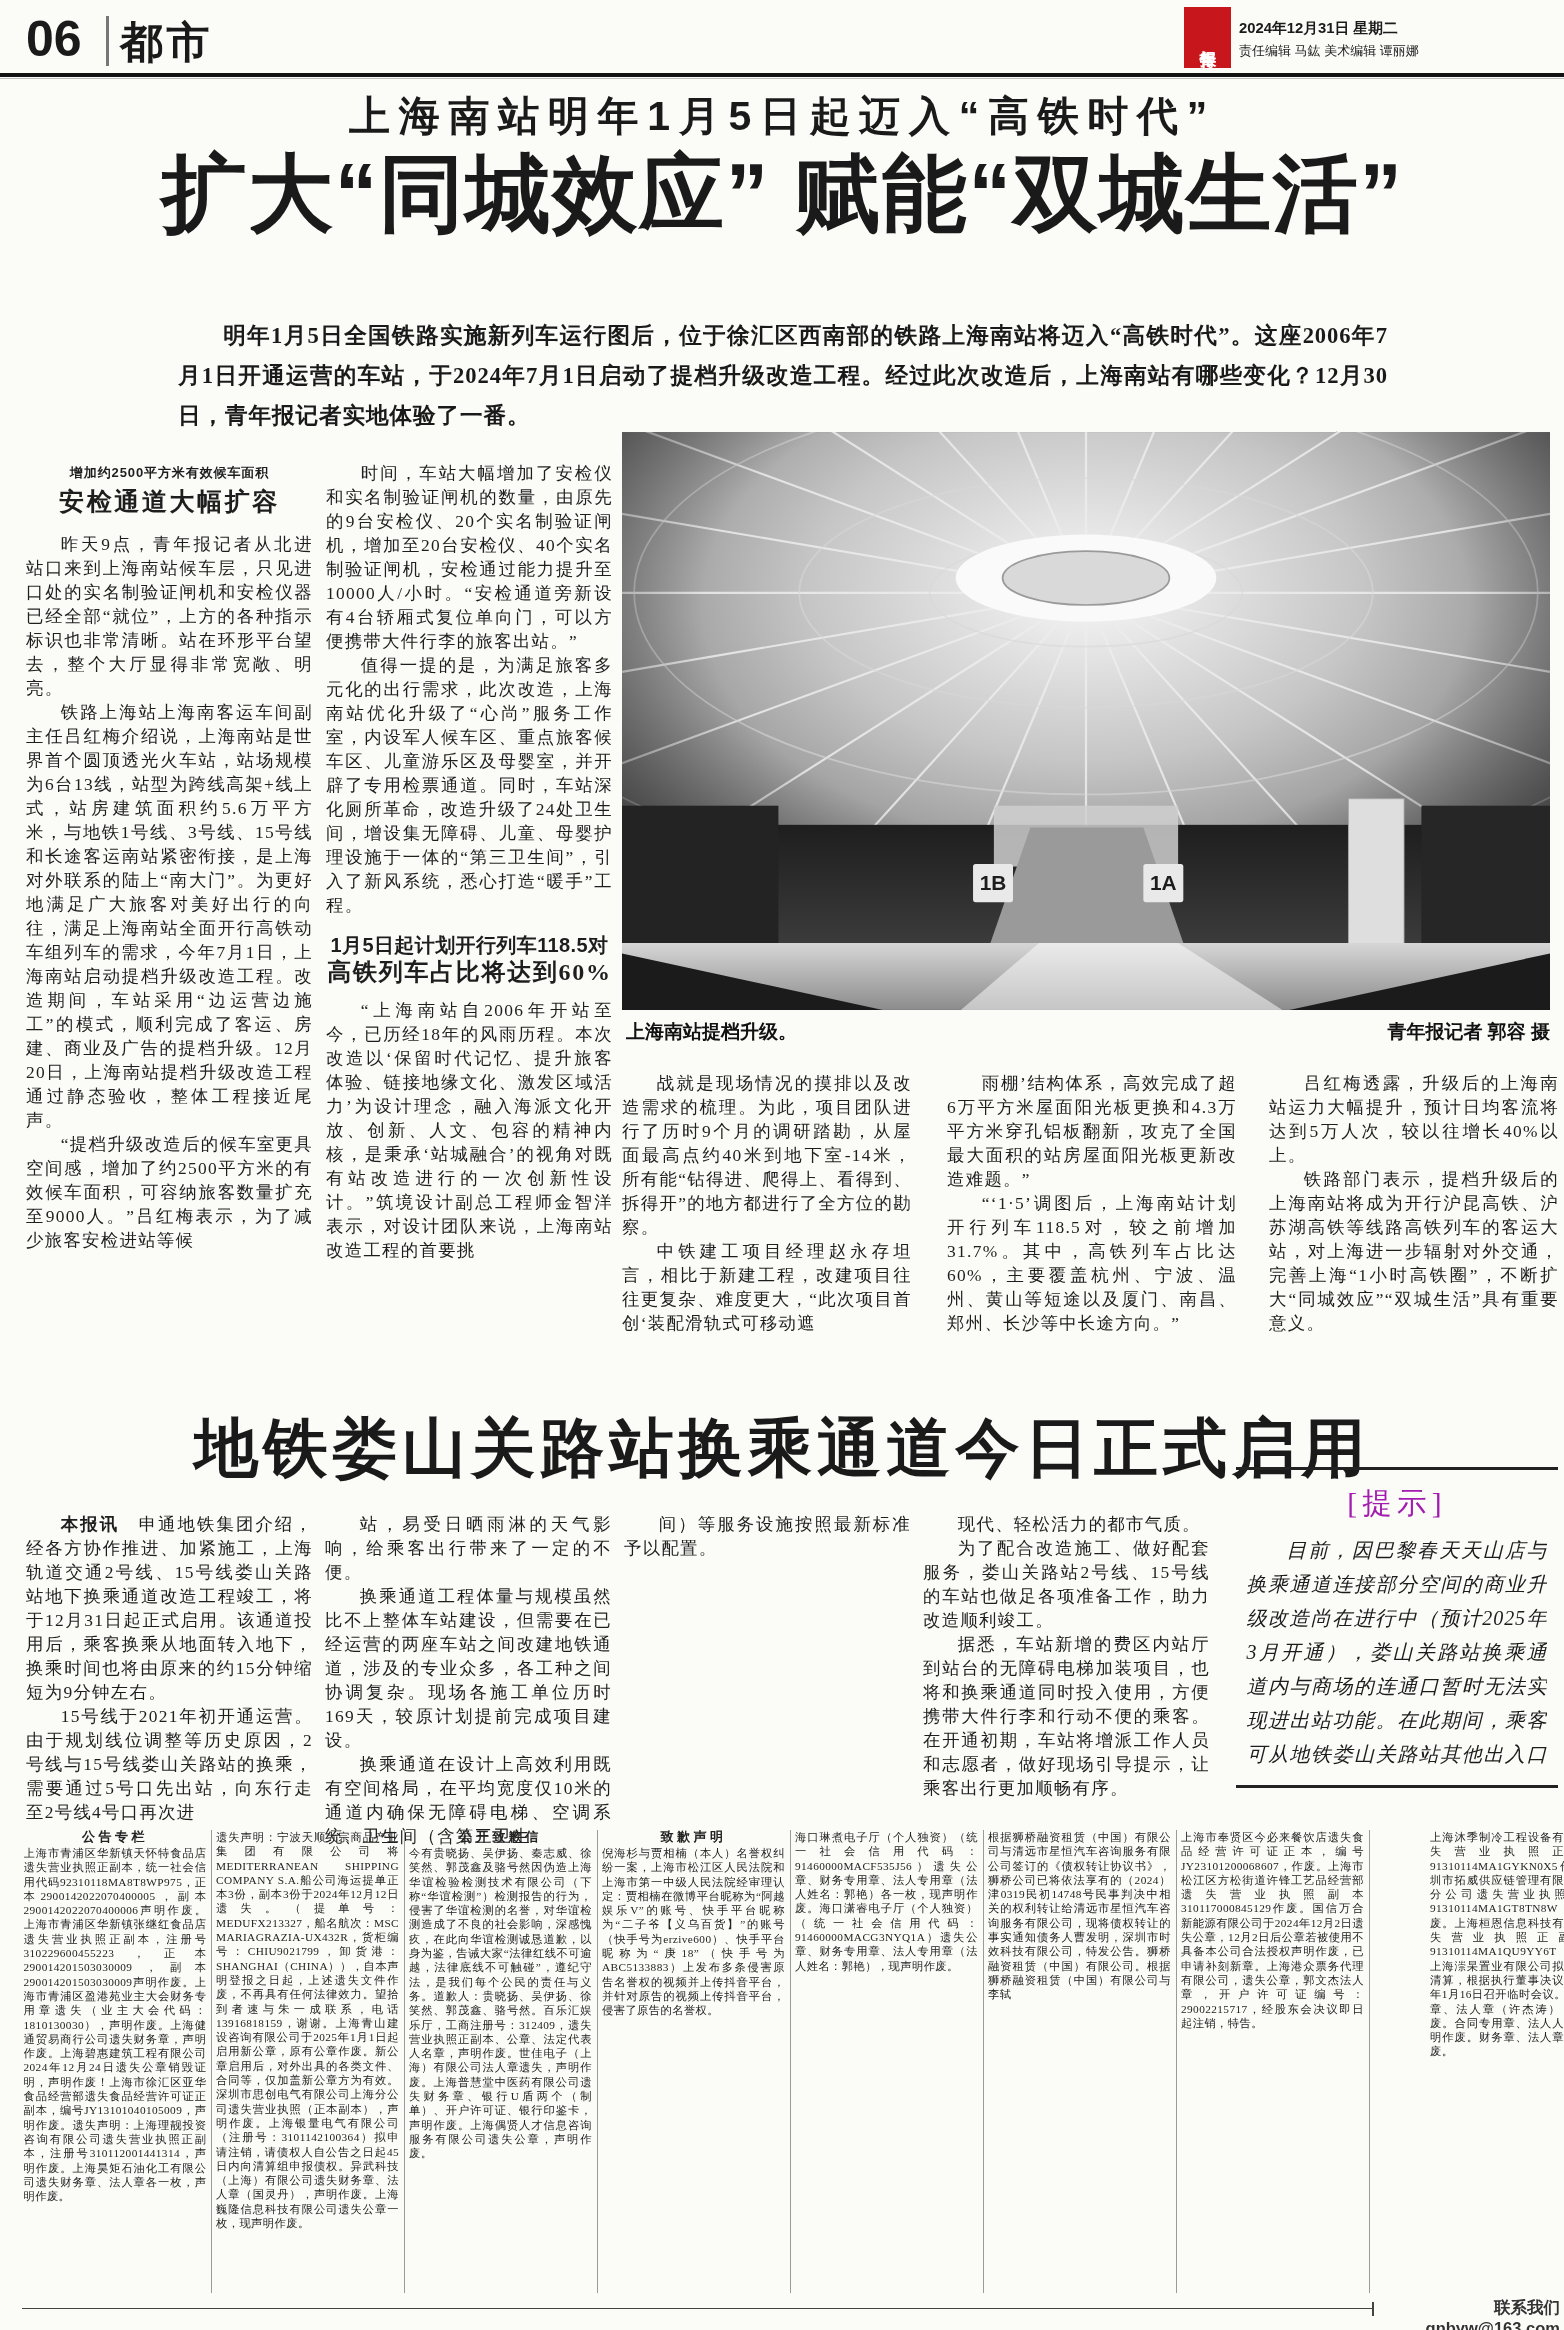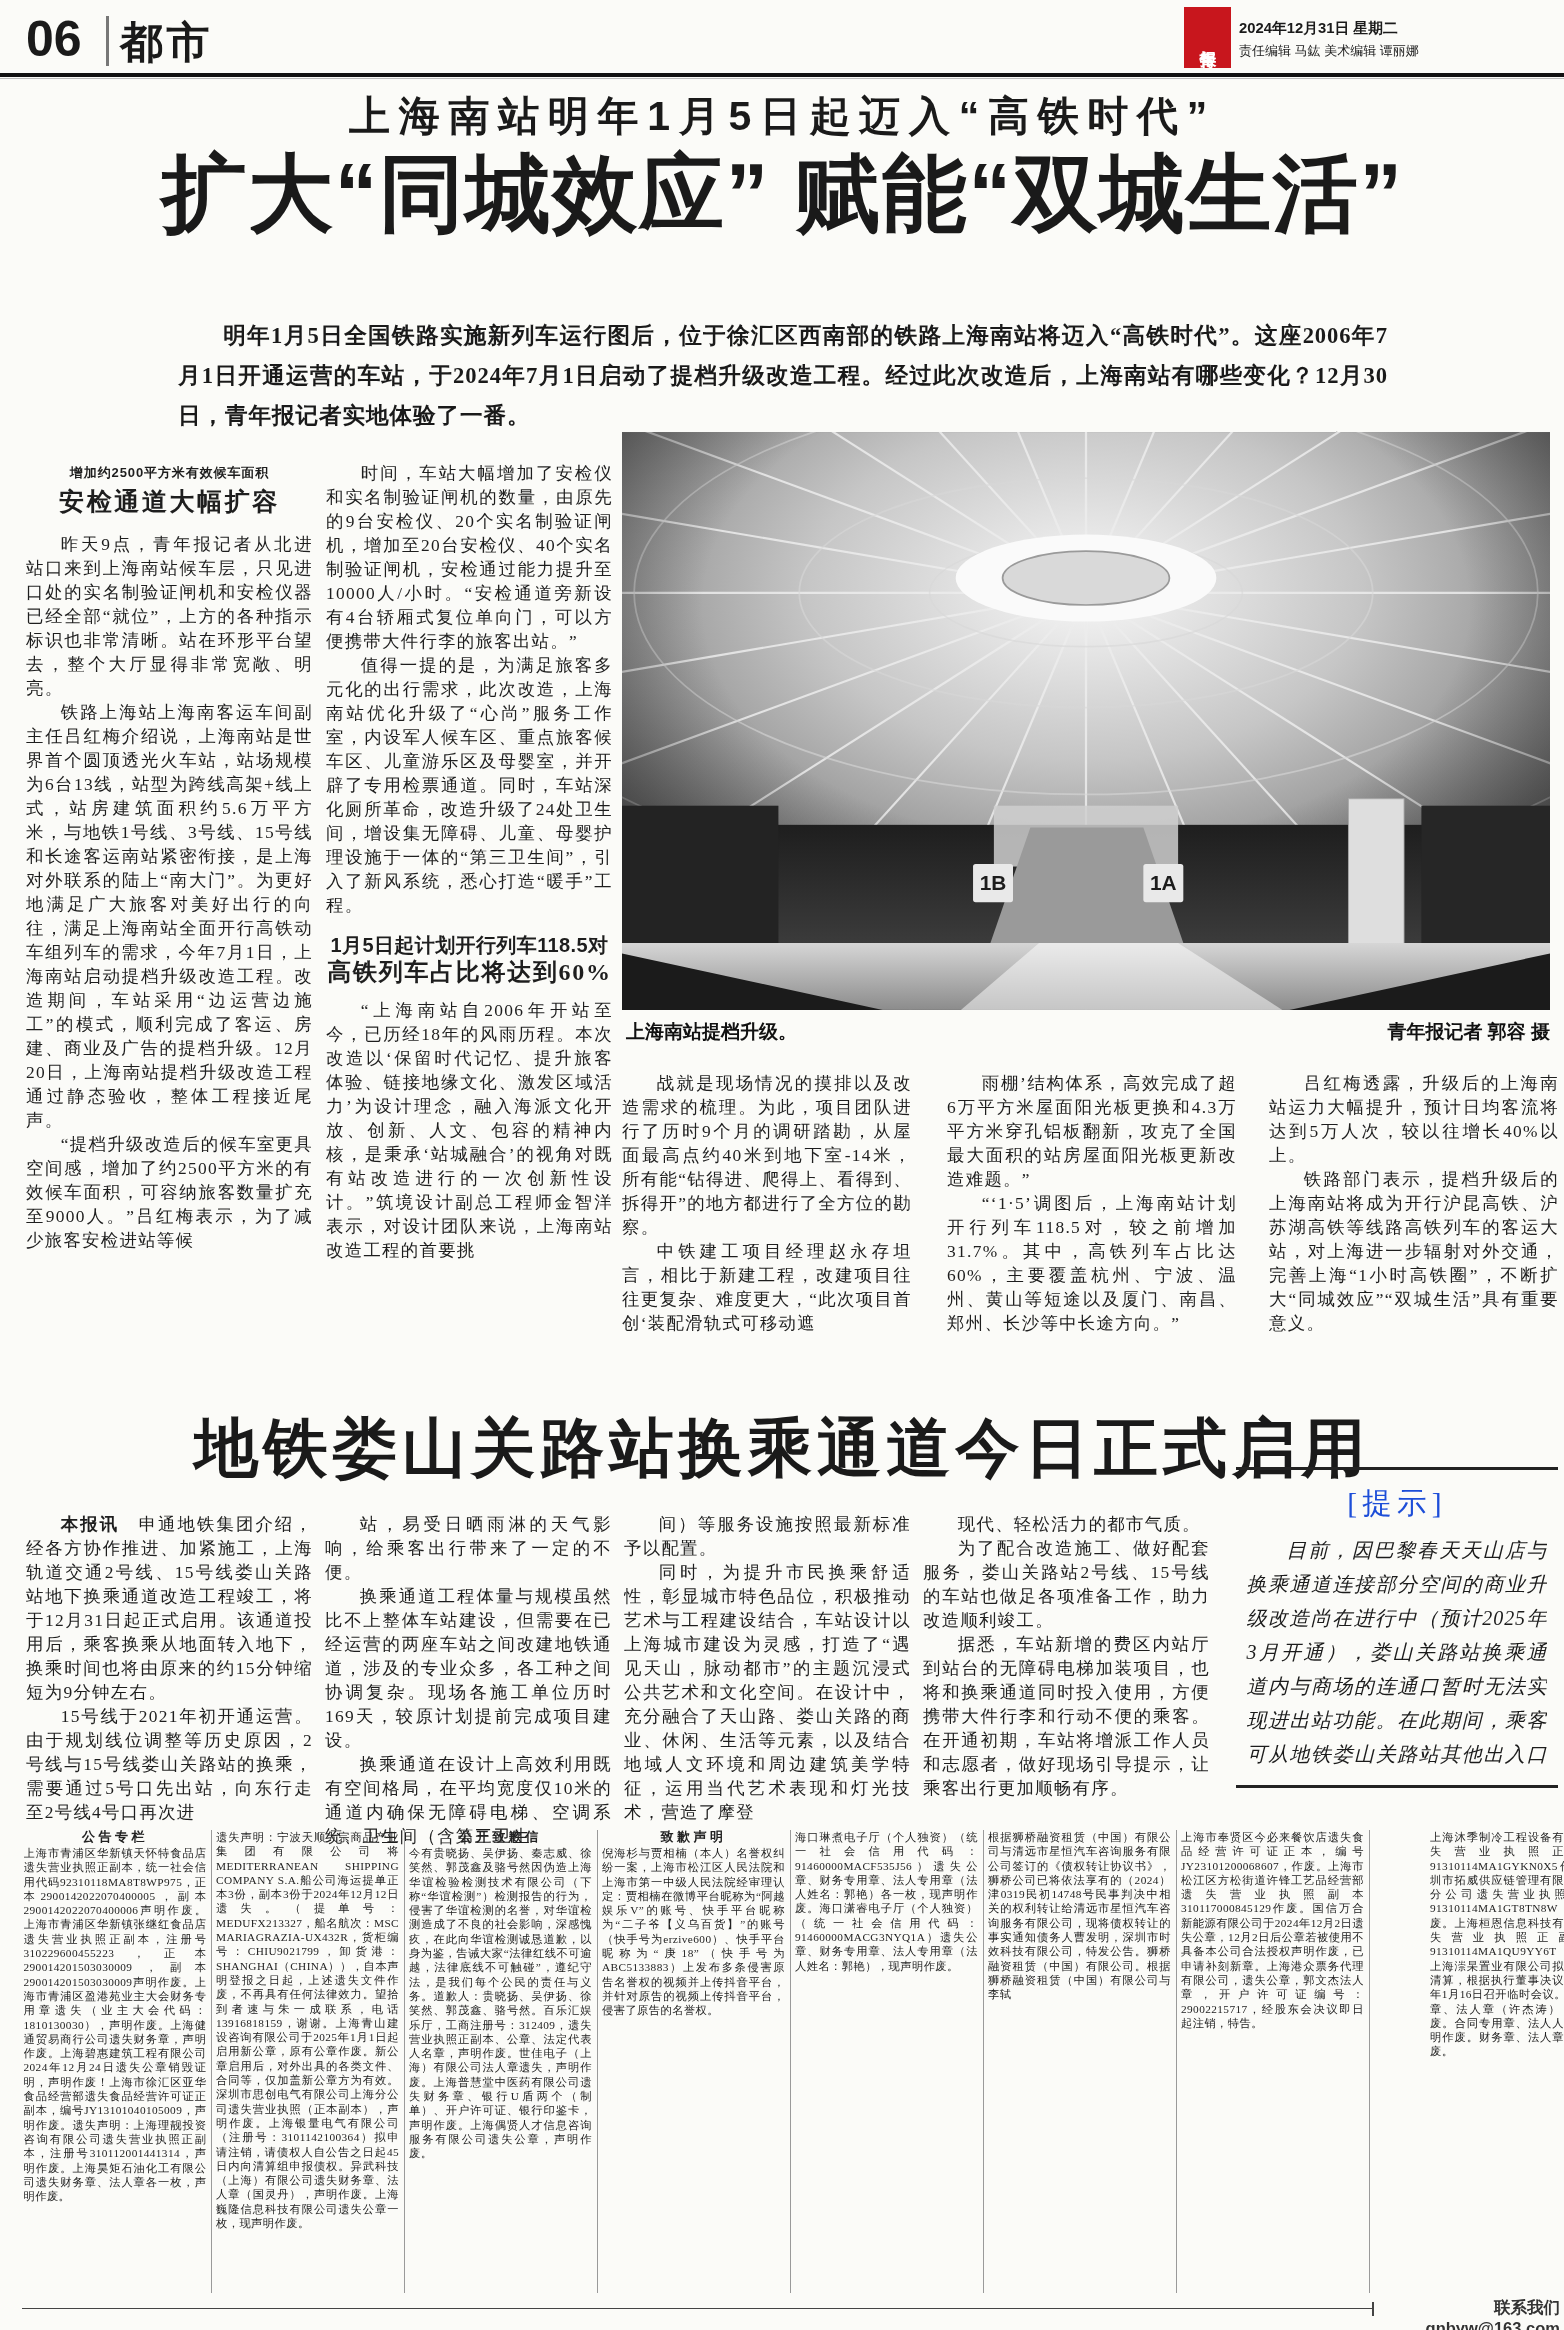--- a/index.html
+++ b/index.html
@@ -164,32 +164,31 @@
   <p><b class="sans">本报讯</b><span>　申通地铁集团介绍，经各方协作推进、加紧施工，上海轨道交通2号线、15号线娄山关路站地下换乘通道改造工程竣工，将于12月31日起正式启用。该通道投用后，乘客换乘从地面转入地下，换乘时间也将由原来的约15分钟缩短为9分钟左右。</span></p>
   <p>15号线于2021年初开通运营。由于规划线位调整等历史原因，2号线与15号线娄山关路站的换乘，需要通过5号口先出站，向东行走至2号线4号口再次进</p>
 </div>
 <div class="col bt" style="left:325px;top:1512px;height:341px;">
   <p>站，易受日晒雨淋的天气影响，给乘客出行带来了一定的不便。</p>
   <p>换乘通道工程体量与规模虽然比不上整体车站建设，但需要在已经运营的两座车站之间改建地铁通道，涉及的专业众多，各工种之间协调复杂。现场各施工单位历时169天，较原计划提前完成项目建设。</p>
   <p>换乘通道在设计上高效利用既有空间格局，在平均宽度仅10米的通道内确保无障碍电梯、空调系统、卫生间（含第三卫生</p>
 </div>
 <div class="col bt" style="left:624px;top:1512px;height:341px;">
   <p>间）等服务设施按照最新标准予以配置。</p>
-  <p>同时，为提升市民换乘舒适性，彰显城市特色品位，积极推动艺术与工程建设结合，车站设计以上海城市建设为灵感，打造了“遇见天山，脉动都市”的主题沉浸式公共艺术和文化空间。在设计中，充分融合了天山路、娄山关路的商业、休闲、生活等元素，以及结合地域人文环境和周边建筑美学特征，运用当代艺术表现和灯光技术，营造了摩登</p>
 </div>
 <div class="col bt" style="left:923px;top:1512px;height:341px;">
   <p>现代、轻松活力的都市气质。</p>
   <p>为了配合改造施工、做好配套服务，娄山关路站2号线、15号线的车站也做足各项准备工作，助力改造顺利竣工。</p>
   <p>据悉，车站新增的费区内站厅到站台的无障碍电梯加装项目，也将和换乘通道同时投入使用，方便携带大件行李和行动不便的乘客。在开通初期，车站将增派工作人员和志愿者，做好现场引导提示，让乘客出行更加顺畅有序。</p>
 </div>
 
 <div class="abs" style="left:1236px;top:1467px;width:322px;height:323px;">
   <div style="position:absolute;left:0;top:0;width:322px;height:2.6px;background:#222;"></div>
   <div style="position:absolute;left:0;top:15.6px;width:322px;text-align:center;font-size:29.6px;
-              letter-spacing:5.2px;color:#1d4ed8;font-weight:400;">[提示]</div>
+              letter-spacing:5.2px;color:#a21caf;font-weight:400;">[提示]</div>
   <div class="tipbody" style="position:absolute;left:10.4px;top:66px;width:301px;height:233px;overflow:hidden;">
     <p>目前，因巴黎春天天山店与换乘通道连接部分空间的商业升级改造尚在进行中（预计2025年3月开通），娄山关路站换乘通道内与商场的连通口暂时无法实现进出站功能。在此期间，乘客可从地铁娄山关路站其他出入口进出商厦。</p>
   </div>
   <div style="position:absolute;left:0;top:318px;width:322px;height:2.6px;background:#222;"></div>
 </div>
 
 <div class="clsCol" style="left:23.5px;top:1830px;">
   <div class="clsHead">公告专栏</div>
   <div>上海市青浦区华新镇天怀特食品店遗失营业执照正副本，统一社会信用代码92310118MA8T8WP975，正本2900142022070400005，副本2900142022070400006声明作废。上海市青浦区华新镇张继红食品店遗失营业执照正副本，注册号310229600455223，正本290014201503030009，副本290014201503030009声明作废。上海市青浦区盈港苑业主大会财务专用章遗失（业主大会代码：1810130030），声明作废。上海健通贸易商行公司遗失财务章，声明作废。上海碧惠建筑工程有限公司2024年12月24日遗失公章销毁证明，声明作废！上海市徐汇区亚华食品经营部遗失食品经营许可证正副本，编号JY13101040105009，声明作废。遗失声明：上海理靓投资咨询有限公司遗失营业执照正副本，注册号310112001441314，声明作废。上海昊矩石油化工有限公司遗失财务章、法人章各一枚，声明作废。</div>
 </div>

